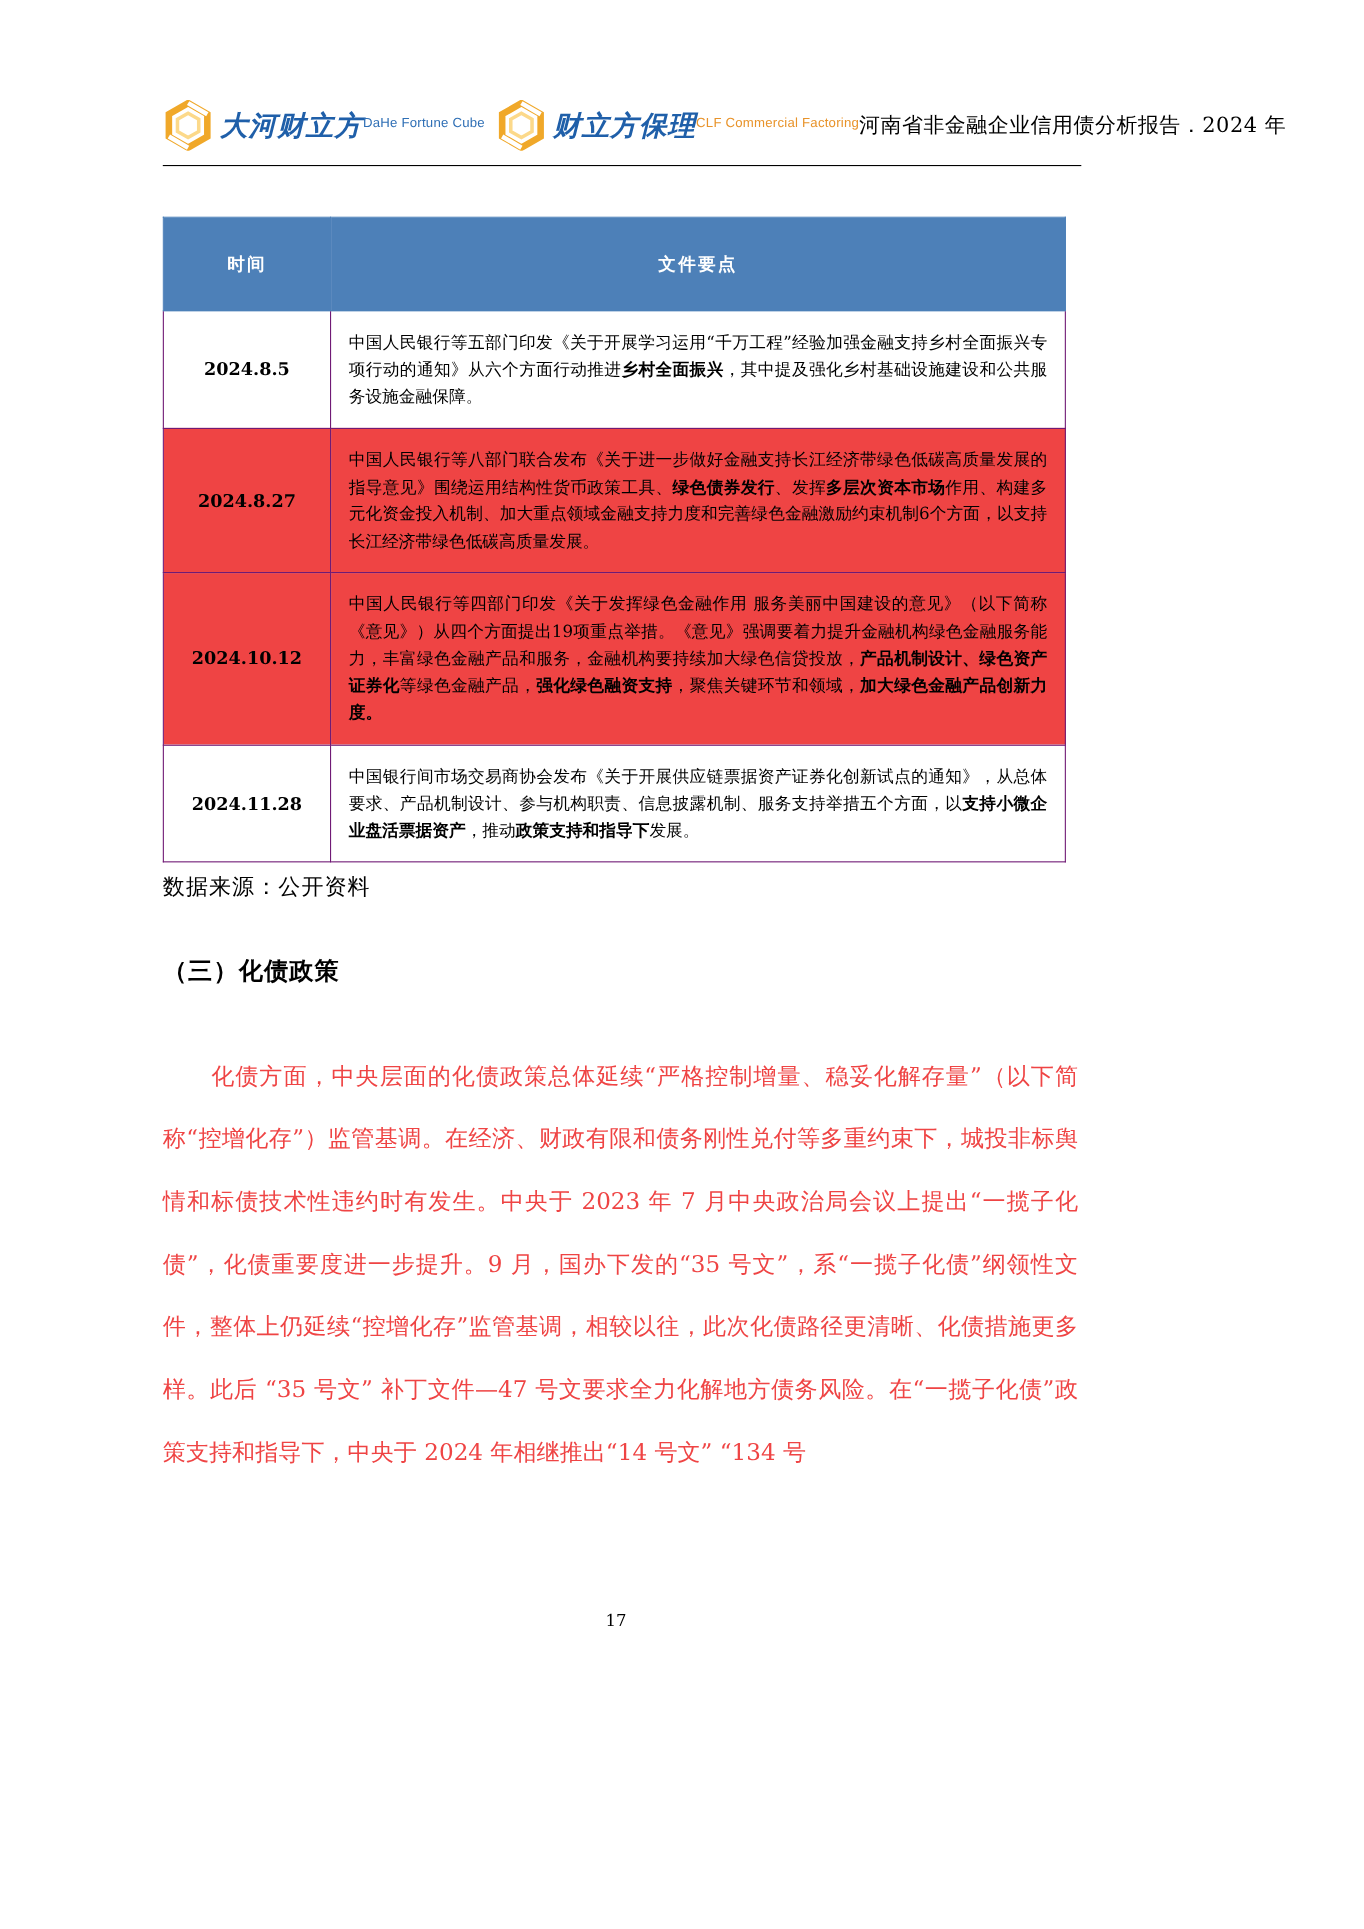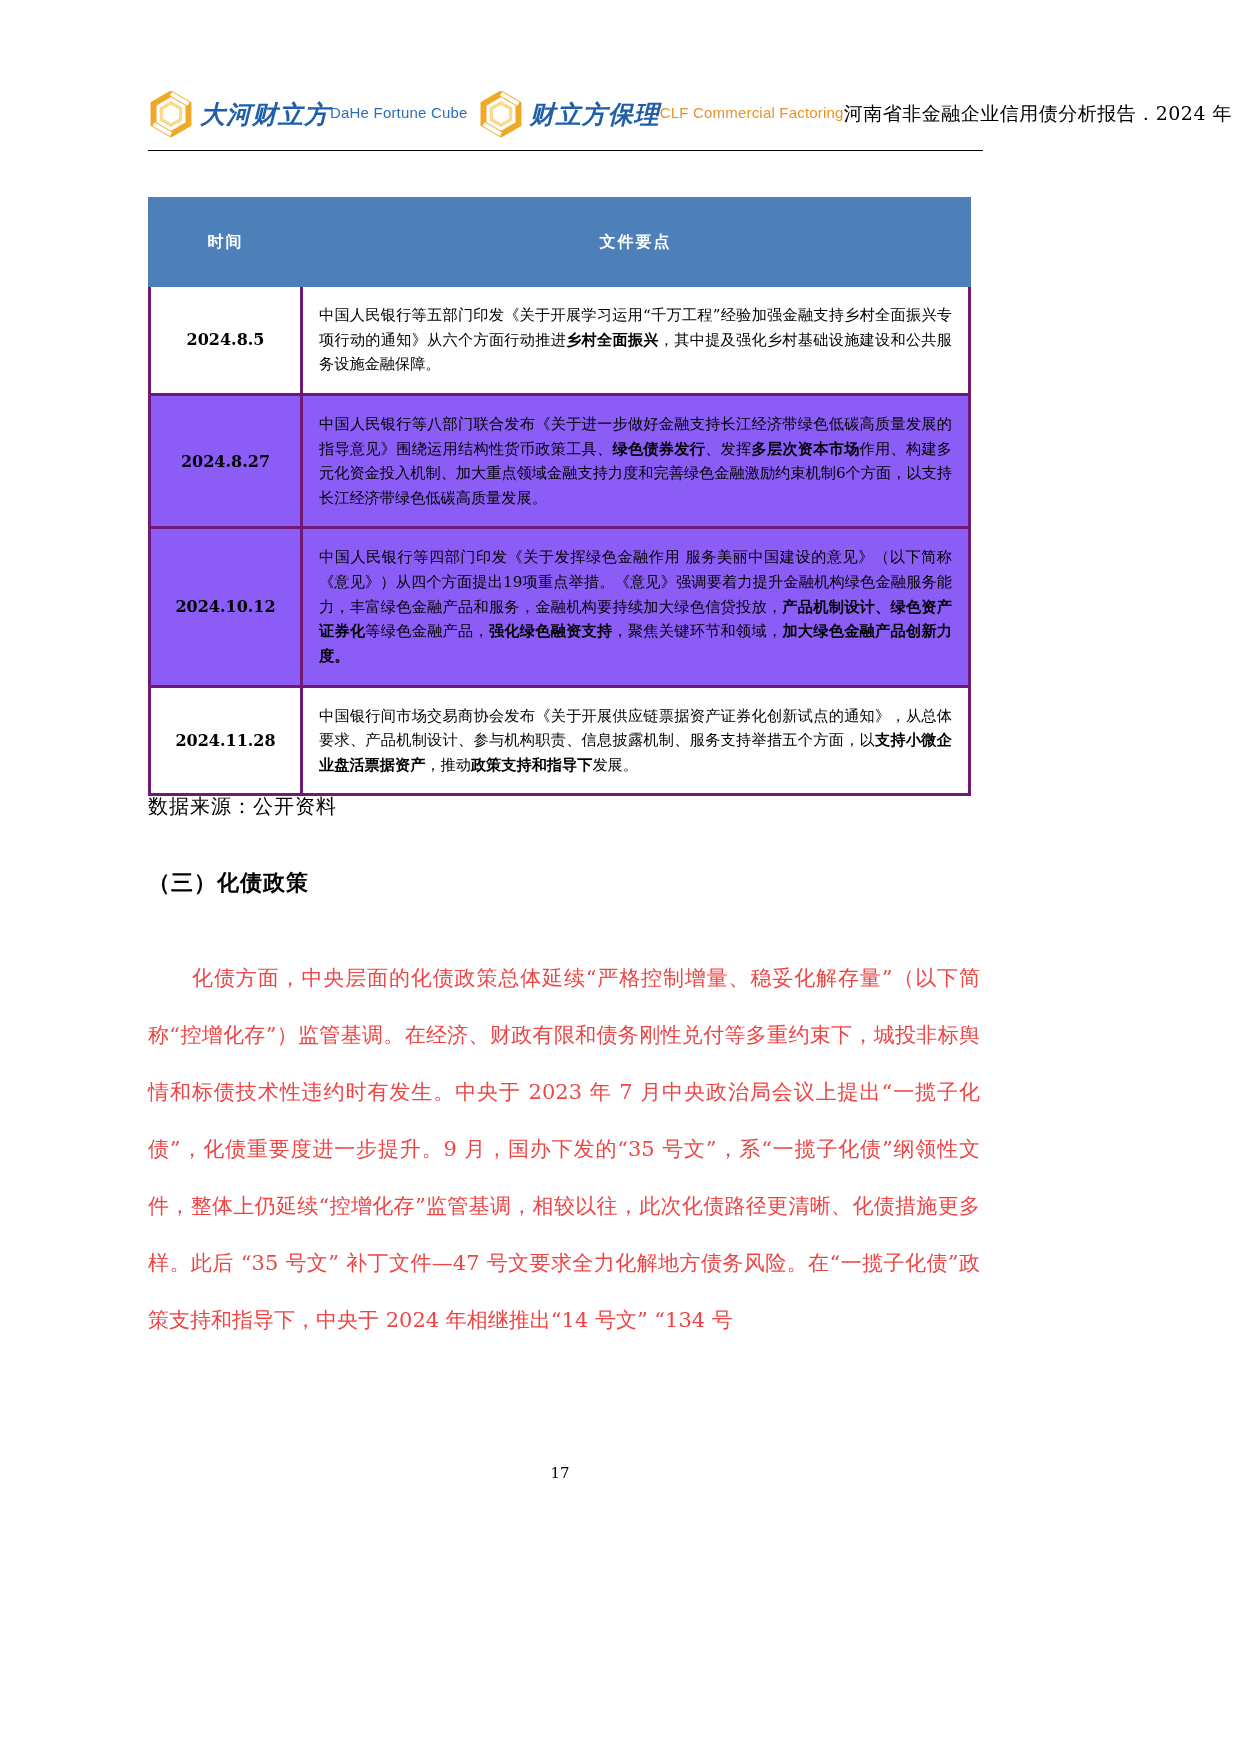--- a/index.html
+++ b/index.html
@@ -65,21 +65,21 @@
     font-size: 25px;
     font-weight: bold;
     font-style: italic;
     color: #1f5fa9;
     letter-spacing: 1px;
     white-space: nowrap;
   }
   .logo-cn.orange { color: #1f5fa9; }
   .logo-en {
     font-family: "Liberation Sans", sans-serif;
-    font-size: 15px;
+    font-size: 12px;
     color: #2f6fb5;
     letter-spacing: 0.2px;
     margin-top: 3px;
     white-space: nowrap;
     text-align: right;
   }
   .logo-en.orange { color: #e8932a; }
   .header-title {
     font-family: "DejaVu Serif", "Liberation Serif", serif;
     font-size: 19px;
@@ -103,21 +103,21 @@
     top: 197px;
     width: 820px;
   }
   table.policy {
     border-collapse: collapse;
     width: 820px;
     table-layout: fixed;
   }
   table.policy th,
   table.policy td {
-    border: 3px solid #701a75;
+    border: 1px solid #701a75;
     vertical-align: middle;
     padding: 16px;
   }
   table.policy thead th {
     background: #4d80b8;
     color: #ffffff;
     font-family: "DejaVu Serif", "Liberation Serif", serif;
     font-size: 16px;
     font-weight: bold;
     height: 52px;
@@ -139,21 +139,21 @@
   }
   td.points-cell {
     padding: 7px 10px 8px 11px;
     font-family: "DejaVu Serif", "Liberation Serif", serif;
     font-size: 15.2px;
     line-height: 1.62;
     color: #000000;
     text-align: justify;
     text-justify: inter-character;
   }
-  tr.shade td { background: #8b5cf6; }
+  tr.shade td { background: #ef4444; }
   tr.plain td { background: #ffffff; }
   .b { font-weight: bold; }
 
   
   .source-line {
     position: absolute;
     left: 148px;
     top: 793px;
     font-family: "DejaVu Serif", "Liberation Serif", serif;
     font-size: 20px;

